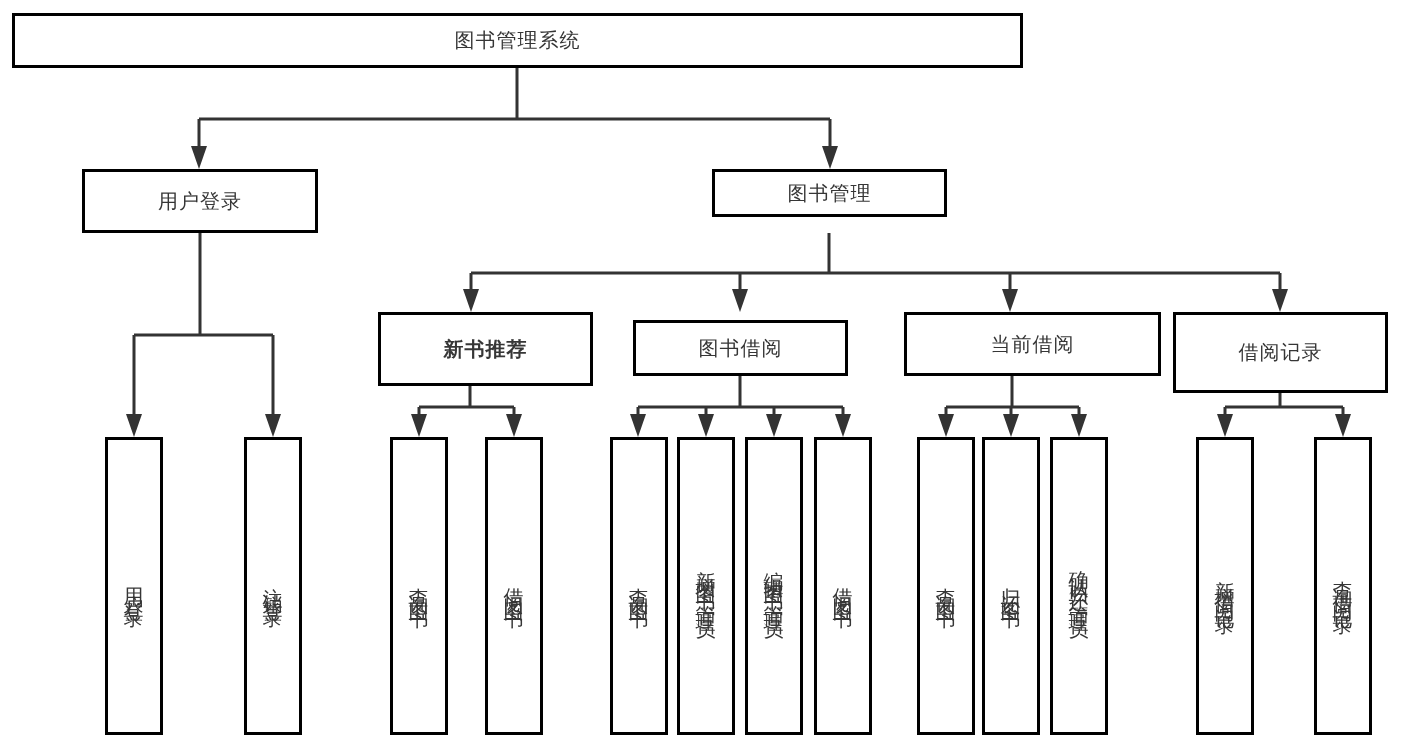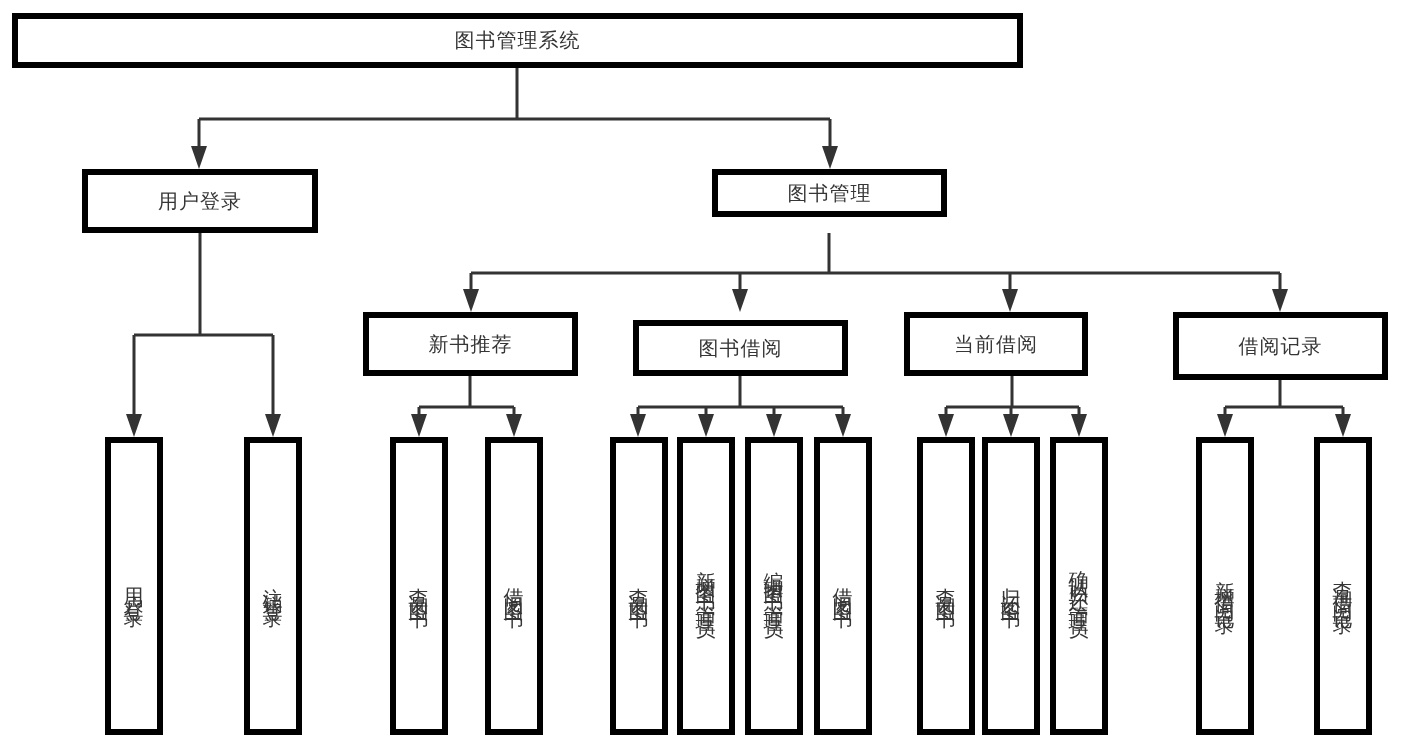--- a/index.html
+++ b/index.html
@@ -5,21 +5,21 @@
   html,body { margin:0; padding:0; background:#ffffff; }
   .canvas {
     position:relative; width:1405px; height:747px; background:#ffffff;
     font-family:"Liberation Sans", sans-serif; overflow:hidden;
   }
   svg.connectors { position:absolute; left:0; top:0; width:1405px; height:747px; }
   svg.connectors path { stroke:#333333; stroke-width:3; fill:none; }
   svg.connectors polygon { fill:#333333; stroke:none; }
   .node {
     position:absolute; box-sizing:border-box; background:#ffffff;
-    border:6px solid #000000; color:#363636;
+    border:3px solid #000000; color:#363636;
     display:flex; align-items:center; justify-content:center;
     font-size:20px; letter-spacing:1px; white-space:nowrap;
   }
   .leaf span {
     writing-mode:vertical-rl; text-orientation:mixed;
     letter-spacing:7px; line-height:1; display:block;
   }
   .watermark {
     position:absolute; left:1187px; top:719px; width:215px;
     font-size:19px; color:#bdbdbd; letter-spacing:0.5px;
@@ -68,30 +68,30 @@
     <span>图书管理系统</span>
   </div>
 
   <div class="node" style="left:82px; top:169px; width:236px; height:64px;">
     <span>用户登录</span>
   </div>
   <div class="node" style="left:712px; top:169px; width:235px; height:48px;">
     <span>图书管理</span>
   </div>
 
-  <div class="node" style="left:363px; top:312px; width:215px; height:64px;">
+  <div class="node" style="left:378px; top:312px; width:215px; height:74px;font-weight:bold;">
     <span>新书推荐</span>
   </div>
   <div class="node" style="left:633px; top:320px; width:215px; height:56px;">
     <span>图书借阅</span>
   </div>
-  <div class="node" style="left:904px; top:312px; width:184px; height:64px;">
+  <div class="node" style="left:904px; top:312px; width:257px; height:64px;">
     <span>当前借阅</span>
   </div>
-  <div class="node" style="left:1173px; top:312px; width:215px; height:68px;">
+  <div class="node" style="left:1173px; top:312px; width:215px; height:81px;">
     <span>借阅记录</span>
   </div>
 
   <div class="node leaf" style="left:105px; top:437px; width:58px; height:298px;">
     <span>用户登录</span>
   </div>
   <div class="node leaf" style="left:244px; top:437px; width:58px; height:298px;">
     <span>注销登录</span>
   </div>
 

